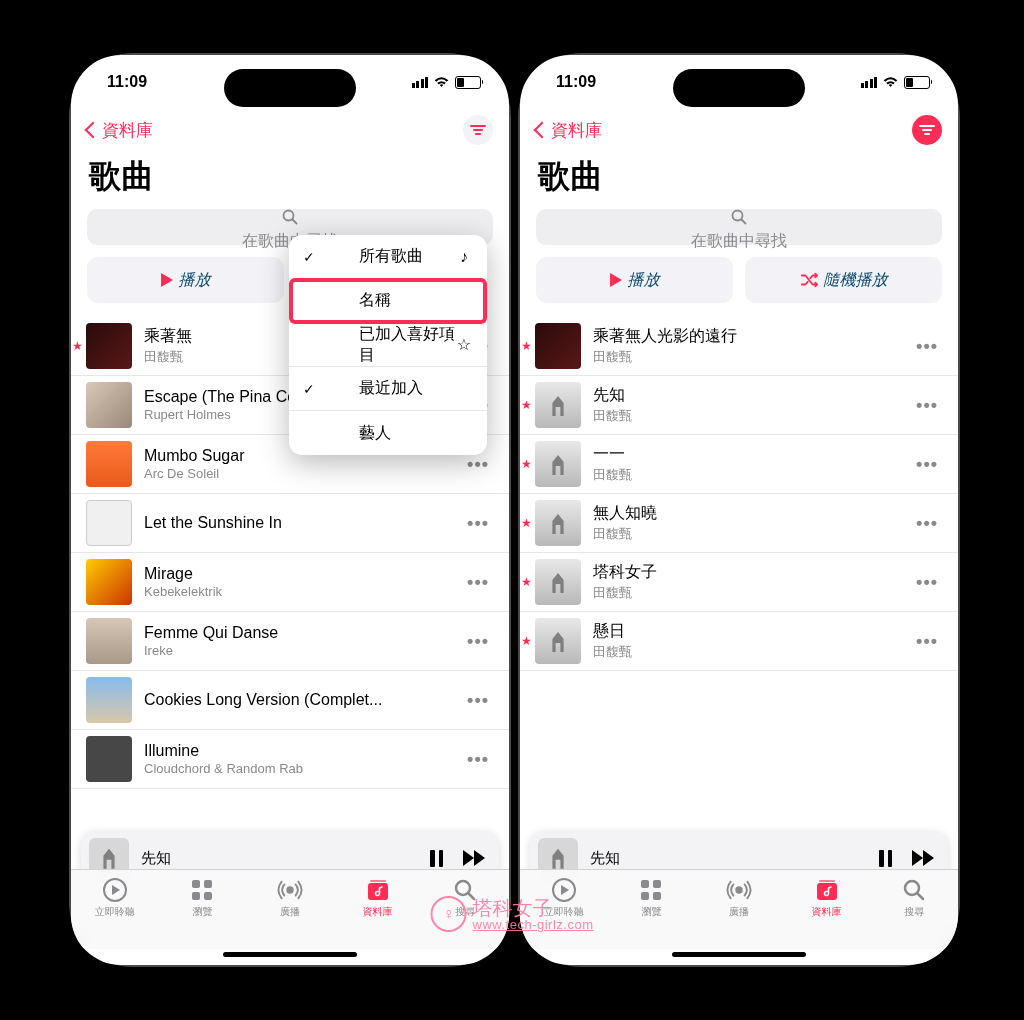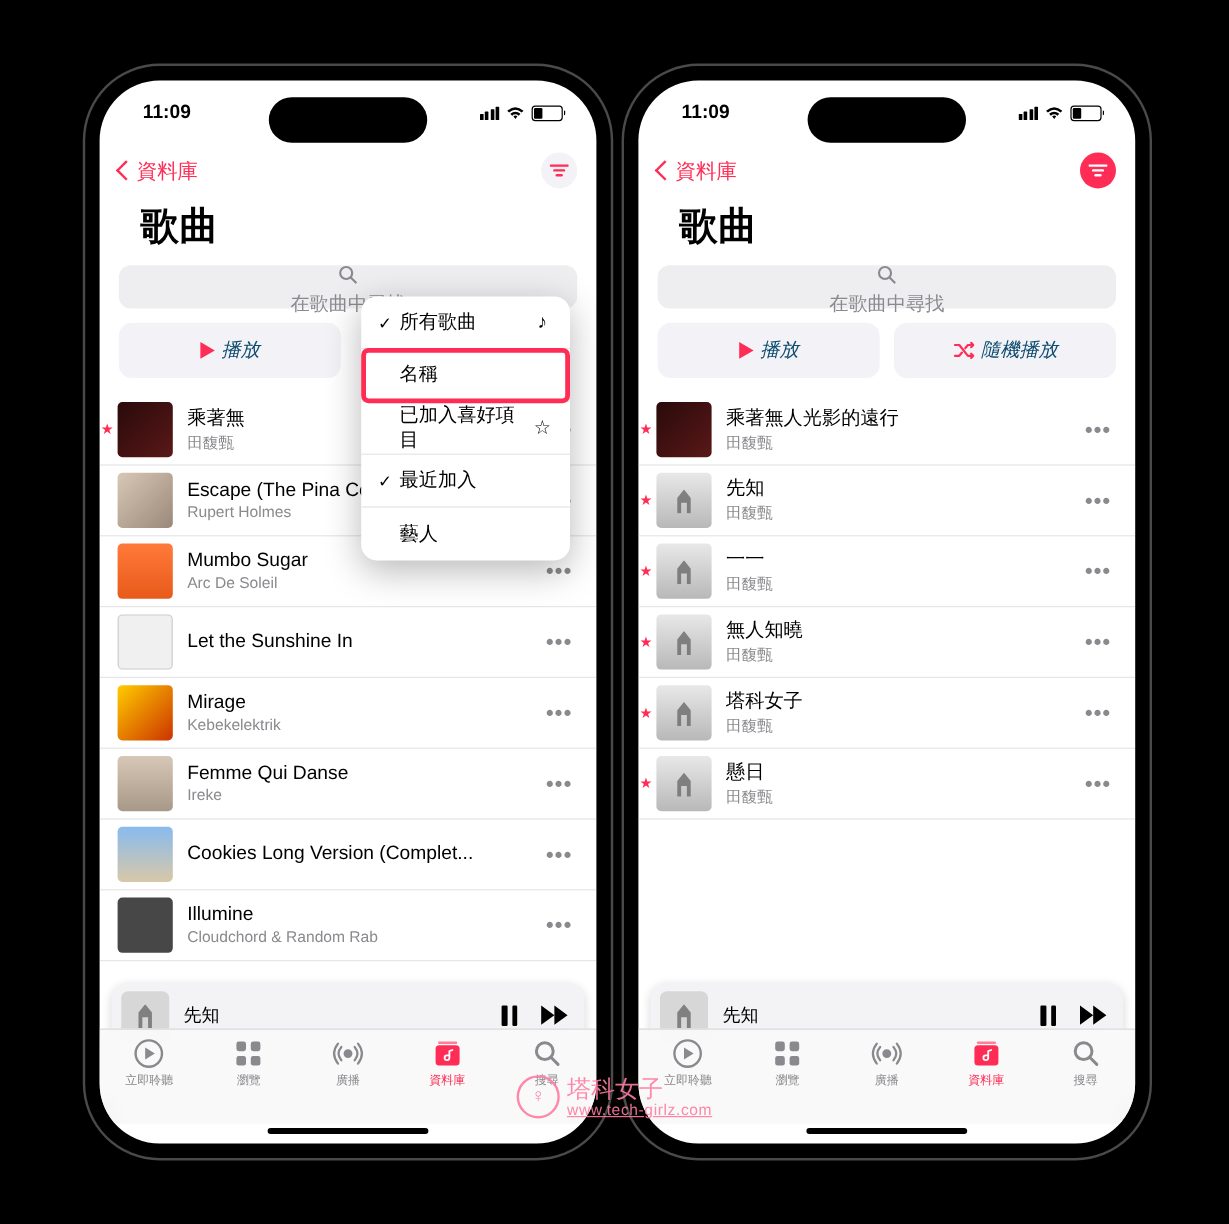--- a/index.html
+++ b/index.html
@@ -1,17 +1,17 @@
 <!DOCTYPE html>
 <html><head>
 <meta charset="utf-8">
 <style>
   *{margin:0;padding:0;box-sizing:border-box;font-family:-apple-system,"SF Pro Text","Helvetica Neue",Arial,"PingFang TC","Microsoft JhengHei",sans-serif;}
   body{background:#000;width:1024px;height:1020px;overflow:hidden;position:relative;}
-  .phone{position:absolute;top:55px;width:438px;height:910px;border-radius:62px;background:#000;padding:12px;box-shadow:0 0 0 2px #4a4a4a;}
+  .phone{position:absolute;top:55px;width:438px;height:910px;border-radius:62px;background:#000;padding:0;box-shadow:0 0 0 2px #4a4a4a;}
   .phone.left{left:71px;}
   .phone.right{left:520px;}
   .screen{width:100%;height:100%;background:#fff;border-radius:50px;overflow:hidden;position:relative;display:flex;flex-direction:column;}
   .notch{position:absolute;top:14px;left:50%;transform:translateX(-50%);width:132px;height:38px;background:#000;border-radius:22px;z-index:50;}
   .status-bar{height:54px;display:flex;align-items:center;justify-content:space-between;padding:0 28px 0 36px;font-size:16px;font-weight:600;flex-shrink:0;}
   .status-right{display:flex;align-items:center;gap:5px;}
   .signal{display:flex;gap:1.5px;align-items:flex-end;}
   .signal i{width:3px;background:#000;border-radius:.5px;}
   .signal i:nth-child(1){height:5px;}
   .signal i:nth-child(2){height:7px;}
@@ -22,21 +22,21 @@
   .battery::after{content:"";position:absolute;right:-3px;top:3.5px;width:1.5px;height:4px;background:#000;border-radius:0 1px 1px 0;}
   .battery i{display:block;width:30%;height:100%;background:#000;border-radius:1px;}
   .nav{height:42px;display:flex;align-items:center;justify-content:space-between;padding:0 16px;flex-shrink:0;}
   .back-btn{display:flex;align-items:center;color:#ff2d55;font-size:17px;gap:3px;}
   .chevron-left{width:12px;height:12px;border-left:2.5px solid #ff2d55;border-bottom:2.5px solid #ff2d55;transform:rotate(45deg);}
   .filter-btn{width:30px;height:30px;border-radius:50%;display:flex;align-items:center;justify-content:center;}
   .filter-btn.off{background:#f2f2f7;}
   .filter-btn.off svg{stroke:#ff2d55;}
   .filter-btn.on{background:#ff2d55;}
   .filter-btn.on svg{stroke:#fff;}
-  .title{font-size:32px;font-weight:700;padding:4px 18px 10px;letter-spacing:.5px;margin-left:16px;}
+  .title{font-size:32px;font-weight:700;padding:4px 18px 10px;letter-spacing:.5px;}
   .search{margin:0 16px 12px;height:36px;background:#eeeef0;border-radius:10px;display:flex;align-items:center;padding:0 10px;gap:6px;color:#8a8a8e;font-size:16px;flex-direction:column;}
   .search-icon{width:16px;height:16px;flex-shrink:0;}
   .mic-icon{width:14px;height:18px;margin-left:auto;flex-shrink:0;}
   .btn-row{display:flex;gap:12px;padding:0 16px 14px;}
   .pill-btn{flex:1;height:46px;background:#f2f2f7;border-radius:11px;display:flex;align-items:center;justify-content:center;gap:6px;color:#0c4a6e;font-size:16px;font-weight:500;font-style:italic;}
   .play-tri{width:0;height:0;border-left:12px solid #ff2d55;border-top:7px solid transparent;border-bottom:7px solid transparent;}
   .shuffle-icon{width:18px;height:16px;}
   .song-list{flex:1;overflow:hidden;}
   .song-row{display:flex;align-items:center;padding:6px 16px 6px 8px;border-bottom:.5px solid #e5e5ea;position:relative;}
   .star-dot{position:absolute;left:1px;top:50%;transform:translateY(-50%);color:#ff2d55;font-size:12px;}
@@ -55,21 +55,21 @@
   .fwd-icon i{width:0;height:0;border-left:11px solid #000;border-top:8px solid transparent;border-bottom:8px solid transparent;}
   .tab-bar{position:absolute;bottom:16px;left:0;right:0;height:80px;background:rgba(249,249,249,.94);border-top:.5px solid #d1d1d6;display:flex;justify-content:space-around;padding-top:8px;backdrop-filter:blur(10px);}
   .tab{display:flex;flex-direction:column;align-items:center;gap:3px;font-size:10px;color:#8a8a8e;width:20%;}
   .tab.active{color:#ff2d55;}
   .tab-icon{width:26px;height:24px;display:flex;align-items:center;justify-content:center;}
   .home-ind{position:absolute;bottom:8px;left:50%;transform:translateX(-50%);width:134px;height:5px;background:#000;border-radius:3px;}
   .popup{position:absolute;top:180px;left:218px;right:22px;background:#fff;border-radius:13px;box-shadow:0 8px 30px rgba(0,0,0,.28);z-index:40;overflow:hidden;}
   .popup-row{height:44px;display:flex;align-items:center;padding:0 14px 0 14px;border-bottom:.5px solid #e5e5ea;font-size:16px;}
   .popup-row:last-child{border-bottom:none;}
   .check{width:18px;display:inline-block;color:#000;font-size:14px;}
-  .popup-label{flex:1;}
+  .popup-label{flex:1;margin-left:38px;}
   .popup-icon{width:18px;text-align:center;color:#000;}
   .highlight{position:absolute;top:223px;left:218px;right:22px;height:46px;border:4px solid #ff2d55;border-radius:6px;z-index:41;pointer-events:none;}
   .watermark{position:absolute;left:50%;bottom:88px;transform:translateX(-50%);display:flex;align-items:center;gap:6px;color:#ff7aa0;font-size:20px;font-weight:500;opacity:.9;z-index:60;}
   .wm-circle{width:36px;height:36px;border:2px solid #ff7aa0;border-radius:50%;display:flex;align-items:center;justify-content:center;font-size:16px;}
   .wm-txt{display:flex;flex-direction:column;line-height:1;}
   .wm-sub{font-size:13px;letter-spacing:.5px;text-decoration:underline;}
   
   .art.a1{background:linear-gradient(135deg,#2a0a0a,#5a1818);}
   .art.a2{background:linear-gradient(135deg,#d8c8b8,#9a8878);}
   .art.a3{background:linear-gradient(180deg,#ff7a3a,#e85a1a);}

